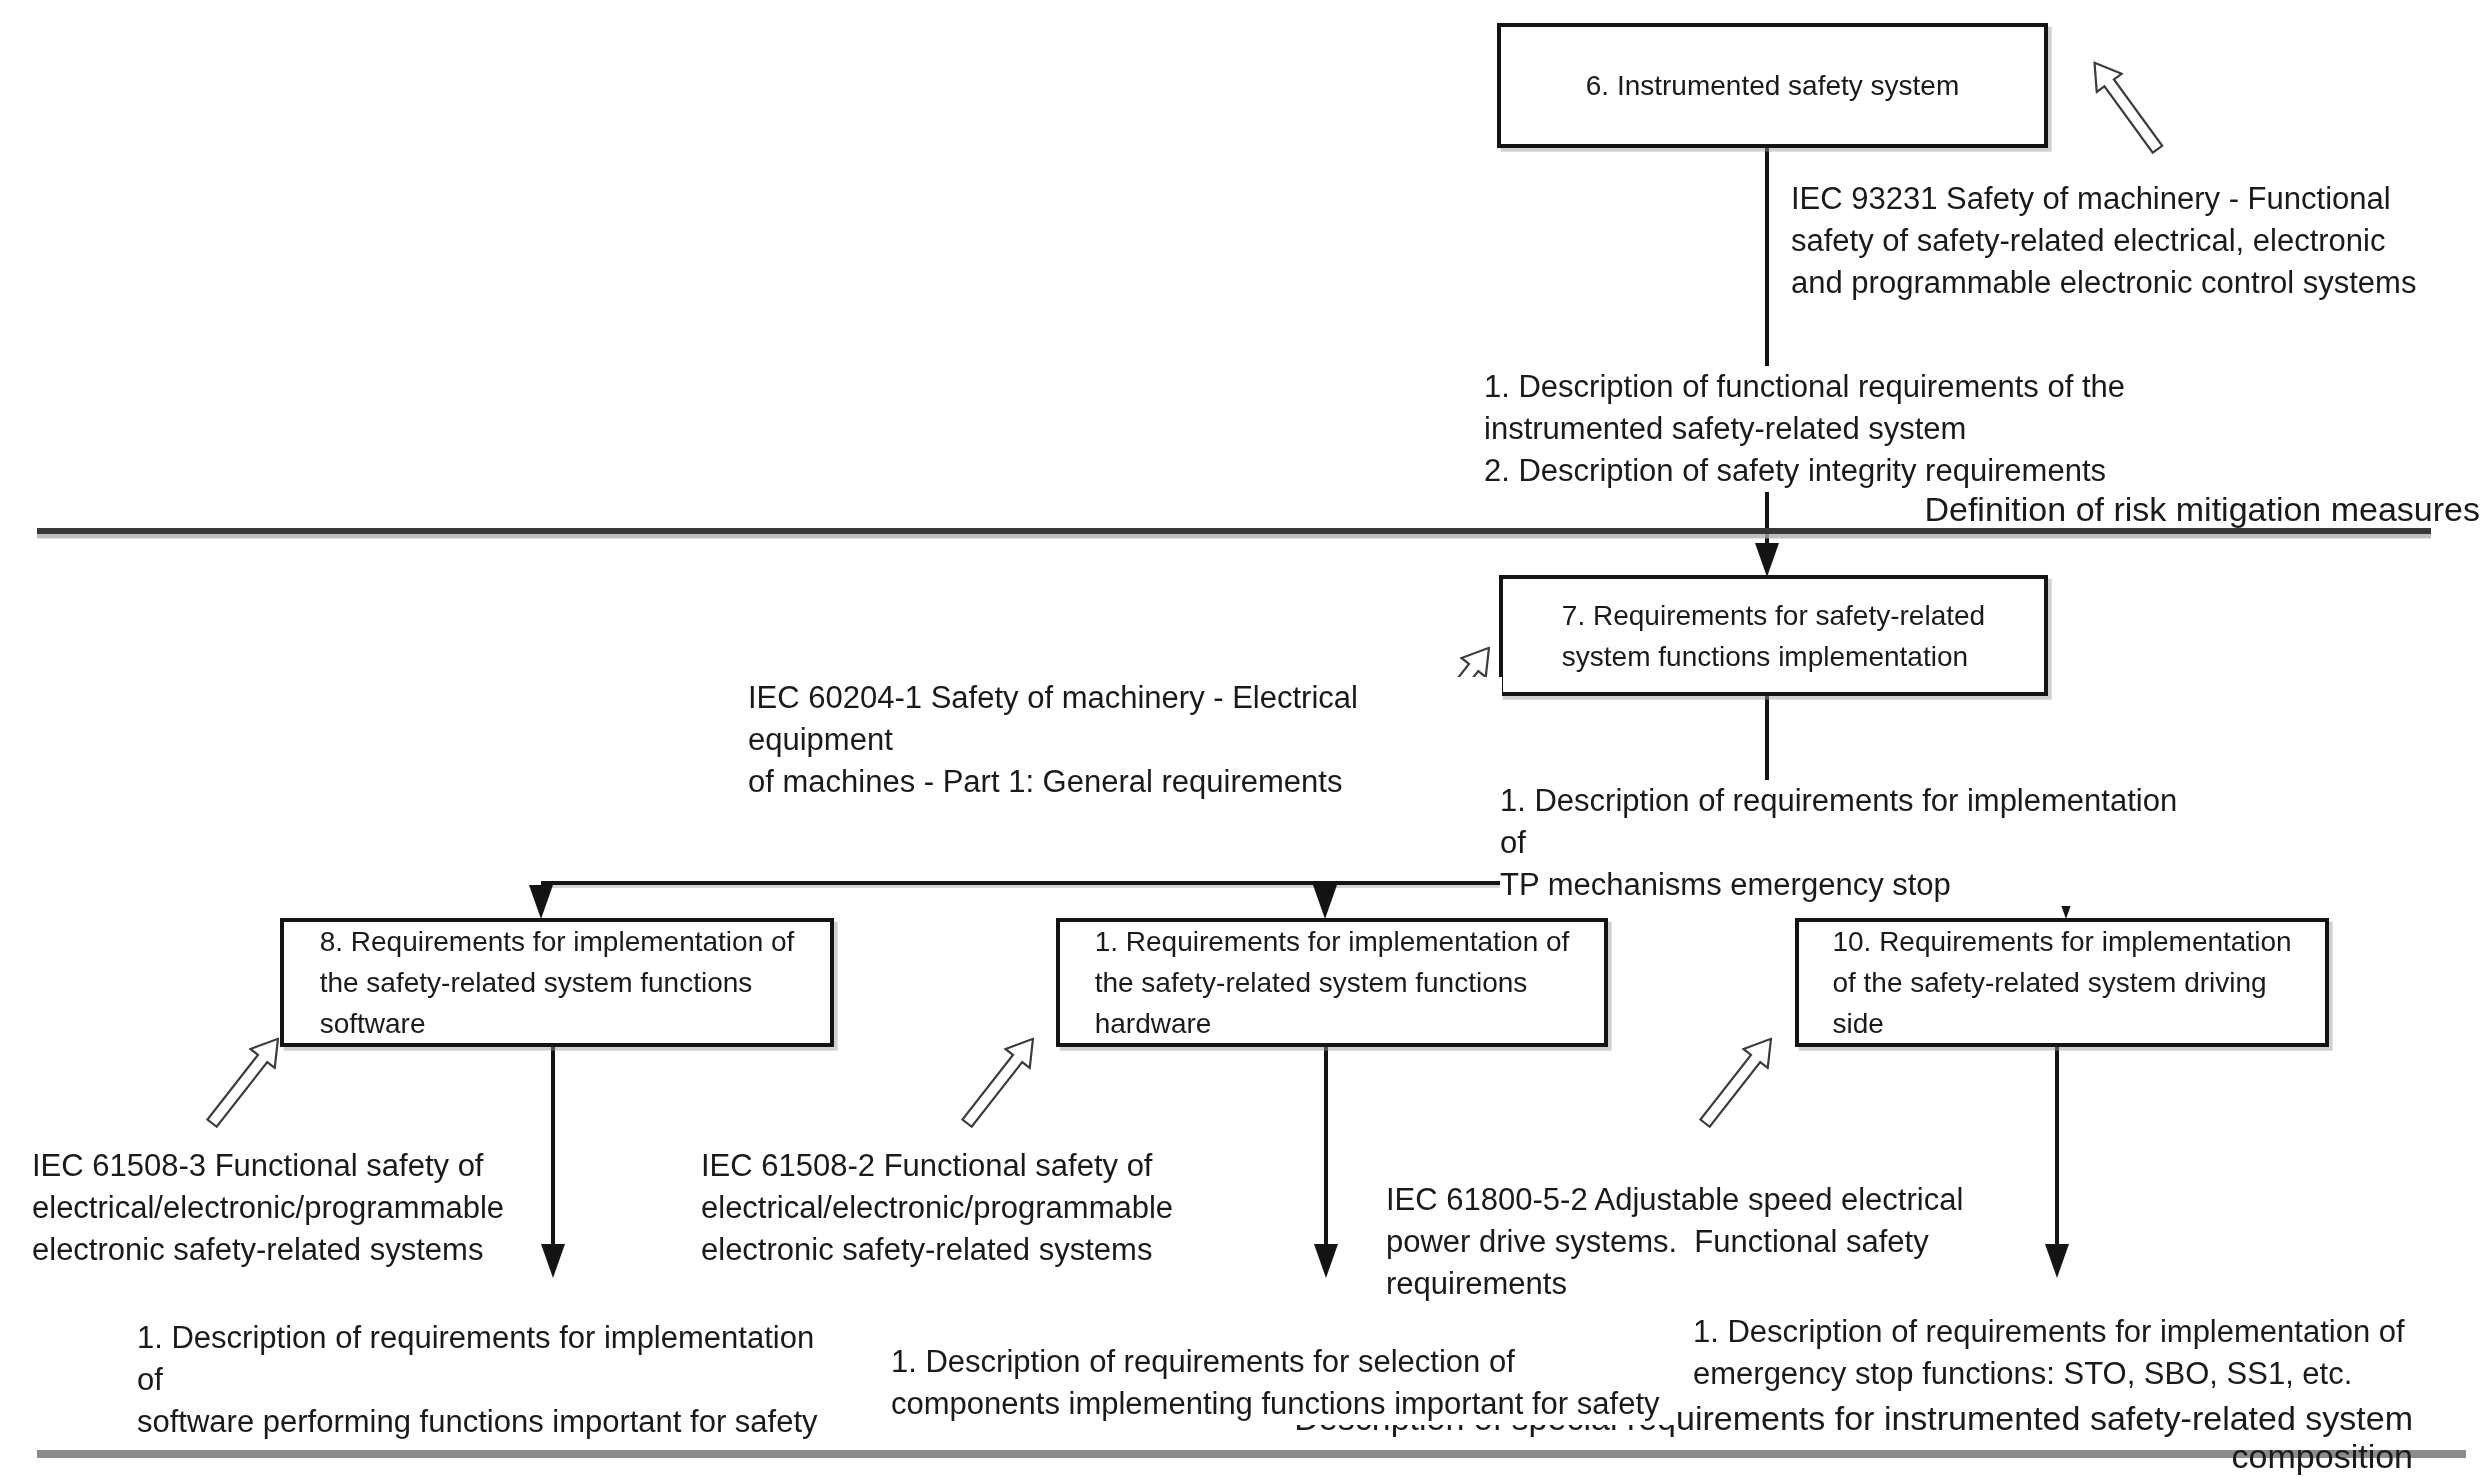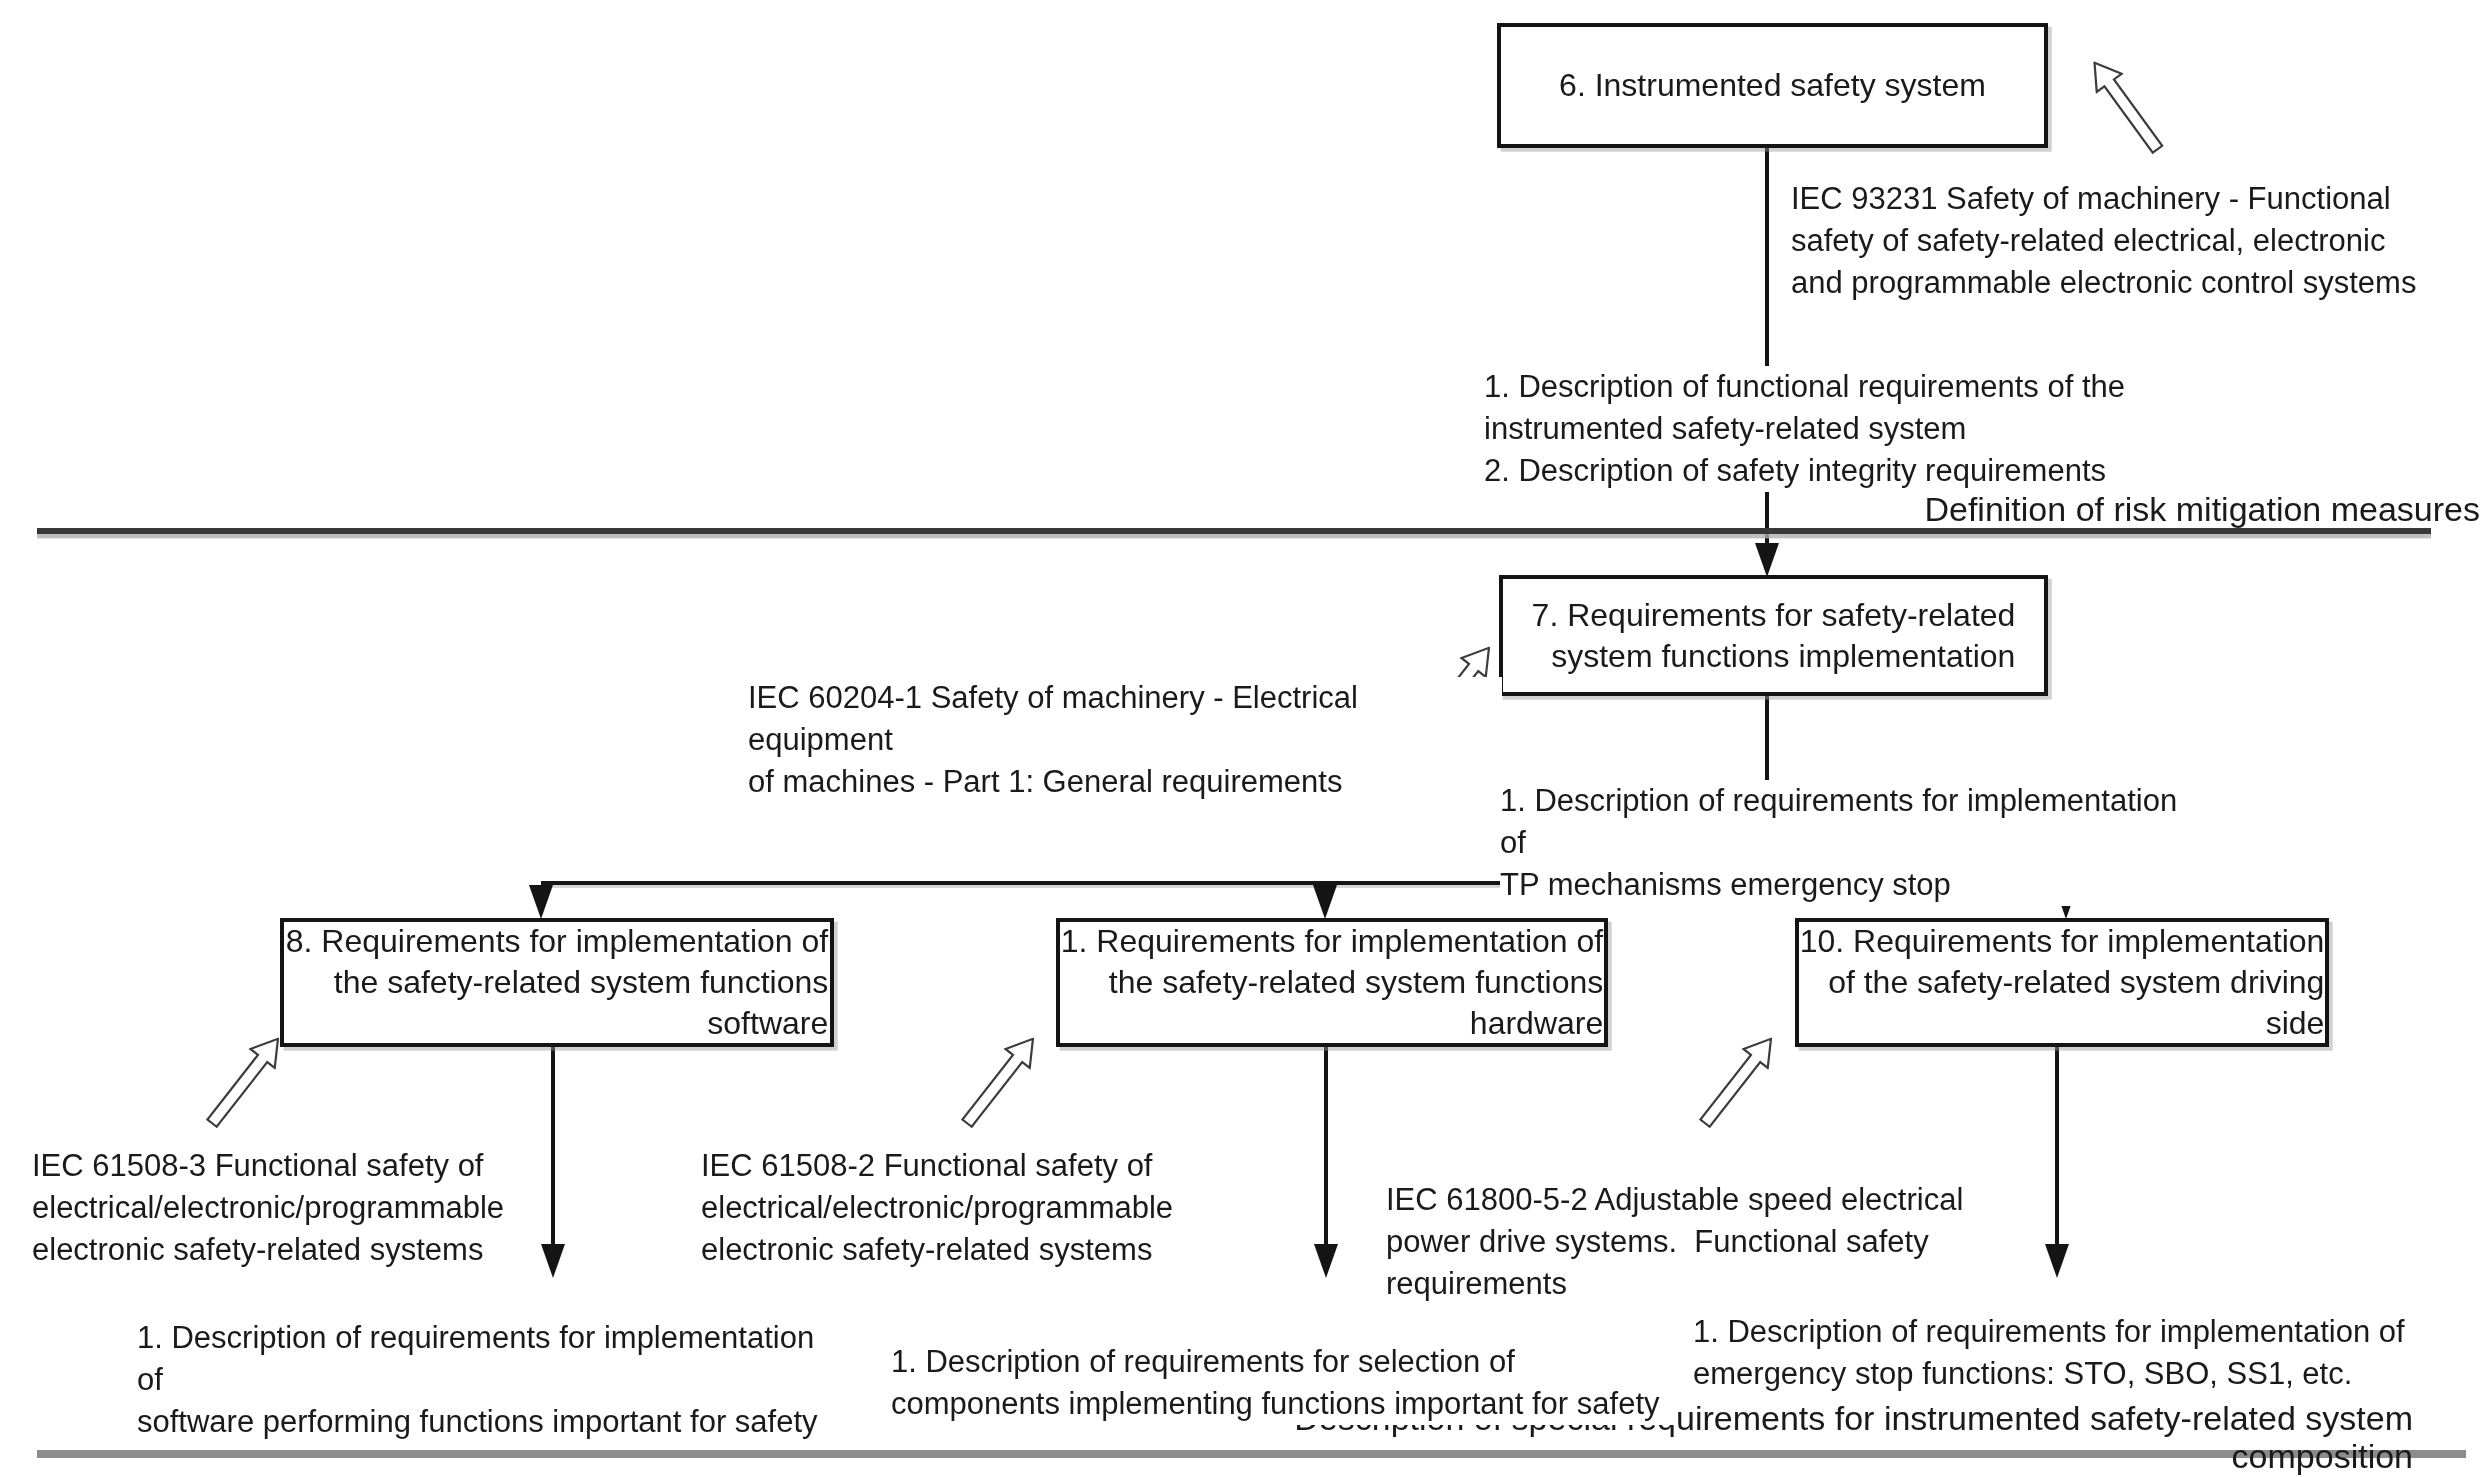--- a/index.html
+++ b/index.html
@@ -6,21 +6,21 @@
   body{
     width:2487px;height:1477px;position:relative;background:#ffffff;
     font-family:"Liberation Sans","DejaVu Sans",sans-serif;color:#1a1a1a;
     overflow:hidden;
   }
   .pre{white-space:pre-wrap;}
   .node{
     position:absolute;background:#ffffff;border:4.4px solid #141414;
     box-shadow:3.7px 3.7px 0 rgba(150,150,150,.45);
     display:flex;align-items:center;justify-content:center;
-    text-align:right;font-size:32px;line-height:41px;
+    text-align:left;font-size:28px;line-height:41px;
   }
   .std,.note{
     position:absolute;font-size:31px;line-height:42px;background:#ffffff;
   }
   .vline{position:absolute;width:4.4px;background:#141414;}
   .hline{position:absolute;height:4.4px;background:#141414;box-shadow:0 2.9px 0 rgba(170,170,170,.5);}
   .arrowhead-down{
     position:absolute;width:0;height:0;
     border-left:12.4px solid transparent;border-right:12.4px solid transparent;
     border-top:34px solid #141414;

